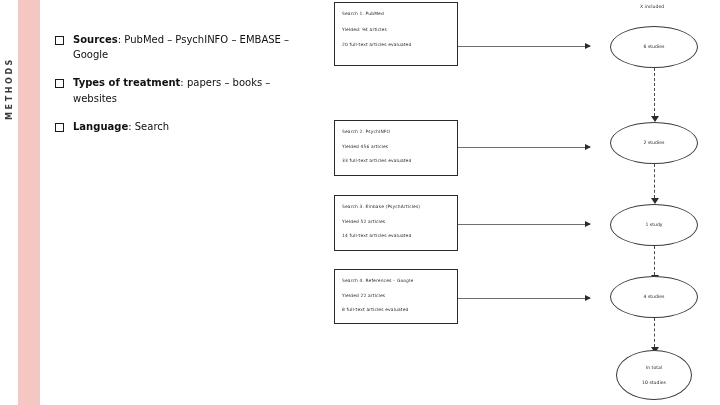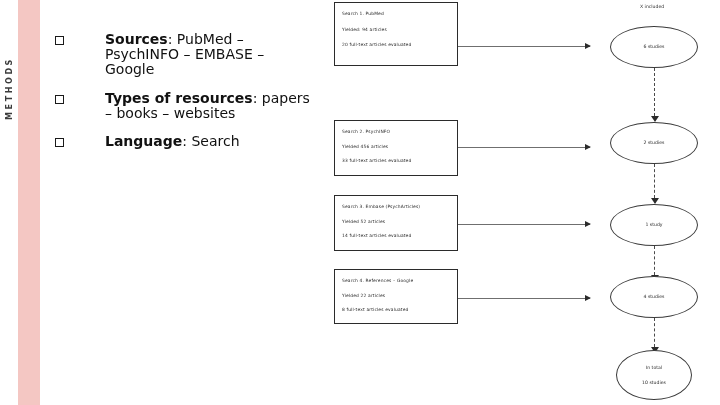--- a/index.html
+++ b/index.html
@@ -33,23 +33,22 @@
     position:absolute;left:55px;top:32px;width:255px;
   }
   .bullet{
     display:flex;align-items:flex-start;margin-bottom:13px;
   }
   .box-marker{
     width:7px;height:7px;border:1.4px solid #1a1a1a;
     margin-right:9px;margin-top:4px;flex:0 0 auto;background:#fff;
   }
   .btext{
-    font-size:14px;line-height:15.2px;color:#111;
+    font-size:10px;line-height:15.2px;color:#111;
     font-family:"DejaVu Sans", sans-serif;
-    margin-left:32px;
   }
   .btext b{font-weight:700;}
 
   
   .fbox{
     position:absolute;
     border:1px solid #2b2b2b;
     background:#ffffff;
     box-sizing:border-box;
     padding:6px 7px 4px 7px;
@@ -114,21 +113,21 @@
       <div class="box-marker"></div>
       <div class="btext">
         <b>Sources</b><span>: PubMed – PsychINFO – EMBASE – Google</span>
       </div>
     </div>
 
 
     <div class="bullet">
       <div class="box-marker"></div>
       <div class="btext">
-        <b>Types of resources</b><span>: papers – books – websites</span>
+        <b>Types of treatment</b><span>: papers – books – websites</span>
       </div>
     </div>
 
     <div class="bullet">
       <div class="box-marker"></div>
       <div class="btext">
         <b>Language</b><span>: Search</span>
       </div>
     </div>
 

